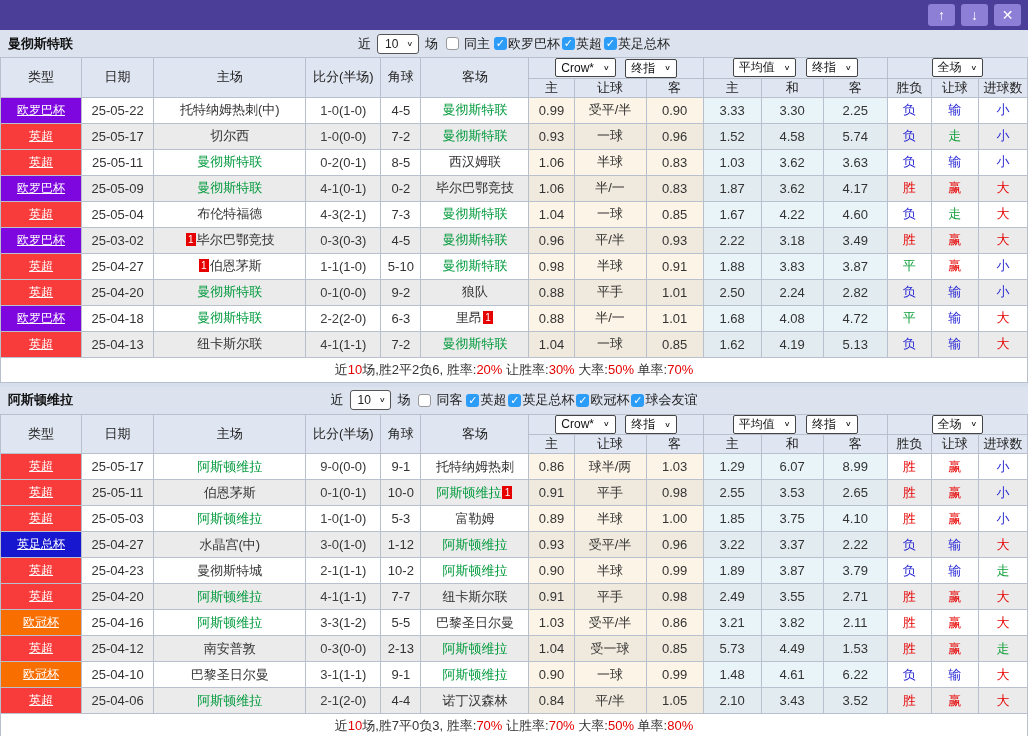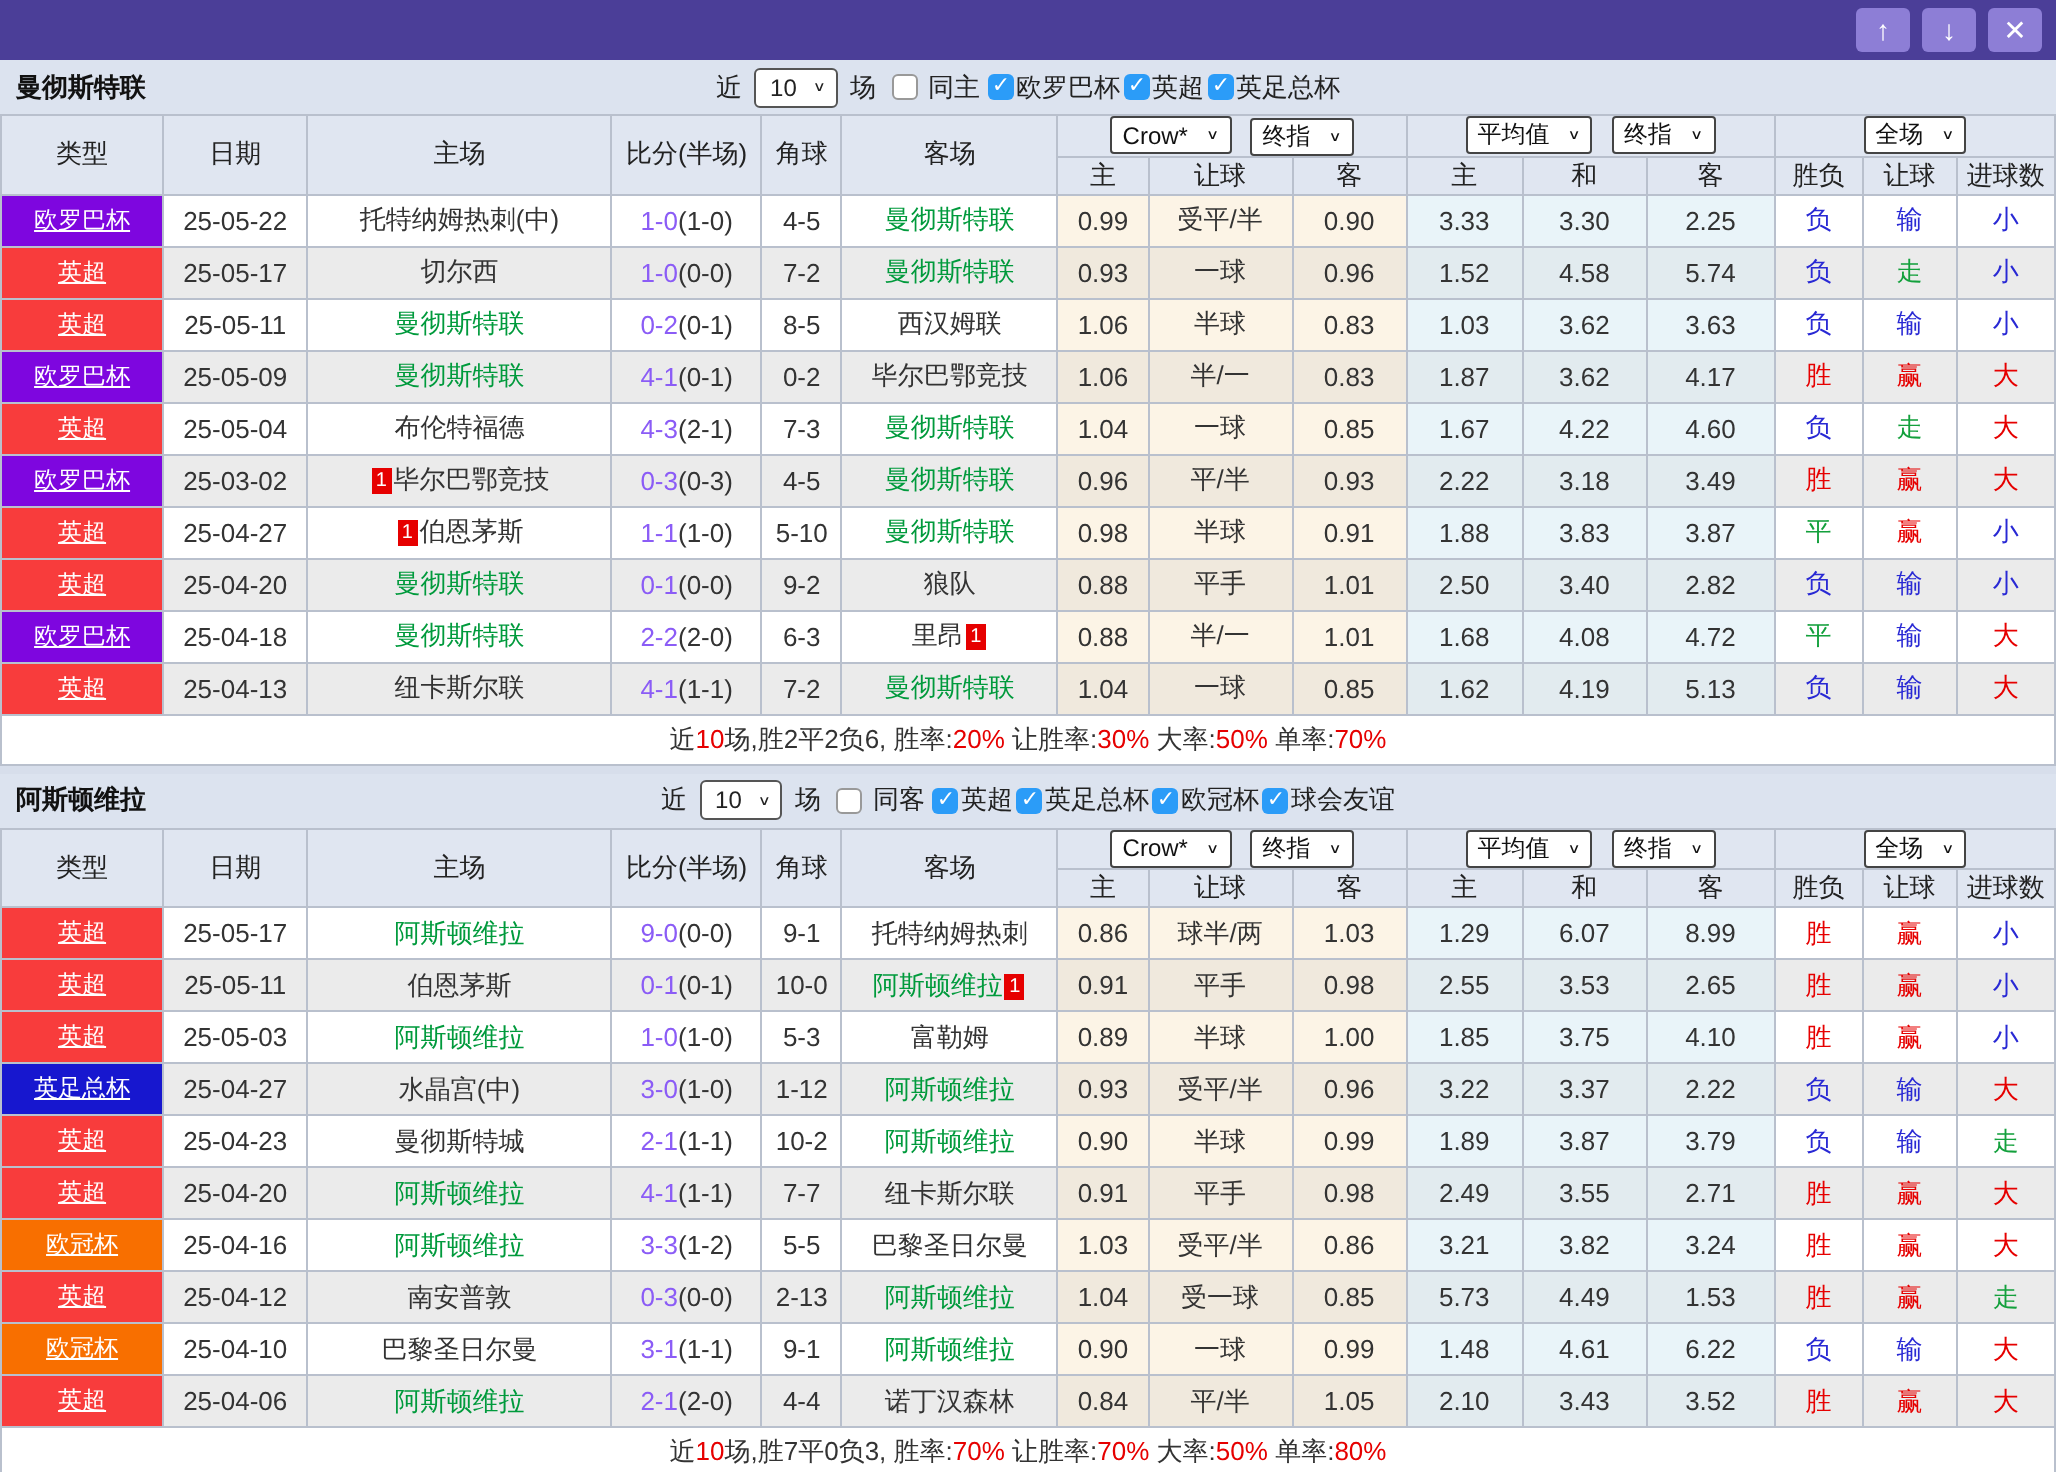--- a/index.html
+++ b/index.html
@@ -57,21 +57,21 @@
     border: 1.5px solid #444; border-radius: 2px; height: 19px; padding: 0 5px;
     font-size: 12px; color: #111; margin: 0 3px; cursor: pointer;
   }
   td.type-cell { padding: 0; }
   .type-link {
     display: block; width: 100%; height: 100%; line-height: 25px;
     color: #fff; font-size: 12px; text-decoration: underline; cursor: pointer;
   }
   .team-link { color: #333; text-decoration: none; cursor: pointer; }
   .team-link.focus { color: #009a3c; }
-  .ft { color: #8b5cf6; } .ht { color: #333; }
+  .ft { color: #404040; } .ht { color: #333; }
   .redcard {
     display: inline-block; background: #e60000; color: #fff; width: 10px; height: 13px;
     line-height: 13px; font-size: 10px; vertical-align: 1px; margin: 0 1px; text-align: center;
   }
   tr.summary-row td { height: 25px; font-size: 13px; color: #333; background: #fff; }
   .red { color: #e60000; }
   .gap { height: 4px; }
 </style>
 </head>
 <body>
@@ -321,21 +321,21 @@
           </td>
           <td>25-04-20</td>
           <td><a class="team-link focus">曼彻斯特联</a></td>
           <td><span class="ft">0-1</span><span class="ht">(0-0)</span></td>
           <td>9-2</td>
           <td><a class="team-link">狼队</a></td>
           <td class="crow">0.88</td>
           <td class="crow">平手</td>
           <td class="crow">1.01</td>
           <td class="avg">2.50</td>
-          <td class="avg">3.40</td>
+          <td class="avg">2.24</td>
           <td class="avg">2.82</td>
           <td style="color: rgb(41, 41, 212);">负</td>
           <td style="color: rgb(41, 41, 212);">输</td>
           <td style="color: rgb(41, 41, 212);">小</td>
         </tr>
         <tr>
           <td class="type-cell">
             <a class="type-link" style="background: rgb(126, 6, 223);">欧罗巴杯</a>
           </td>
           <td>25-04-18</td>
@@ -598,21 +598,21 @@
           <td>25-04-16</td>
           <td><a class="team-link focus">阿斯顿维拉</a></td>
           <td><span class="ft">3-3</span><span class="ht">(1-2)</span></td>
           <td>5-5</td>
           <td><a class="team-link">巴黎圣日尔曼</a></td>
           <td class="crow">1.03</td>
           <td class="crow">受平/半</td>
           <td class="crow">0.86</td>
           <td class="avg">3.21</td>
           <td class="avg">3.82</td>
-          <td class="avg">3.24</td>
+          <td class="avg">2.11</td>
           <td style="color: rgb(230, 0, 0);">胜</td>
           <td style="color: rgb(230, 0, 0);">赢</td>
           <td style="color: rgb(230, 0, 0);">大</td>
         </tr>
         <tr class="even">
           <td class="type-cell">
             <a class="type-link" style="background: rgb(248, 60, 60);">英超</a>
           </td>
           <td>25-04-12</td>
           <td><a class="team-link">南安普敦</a></td>

